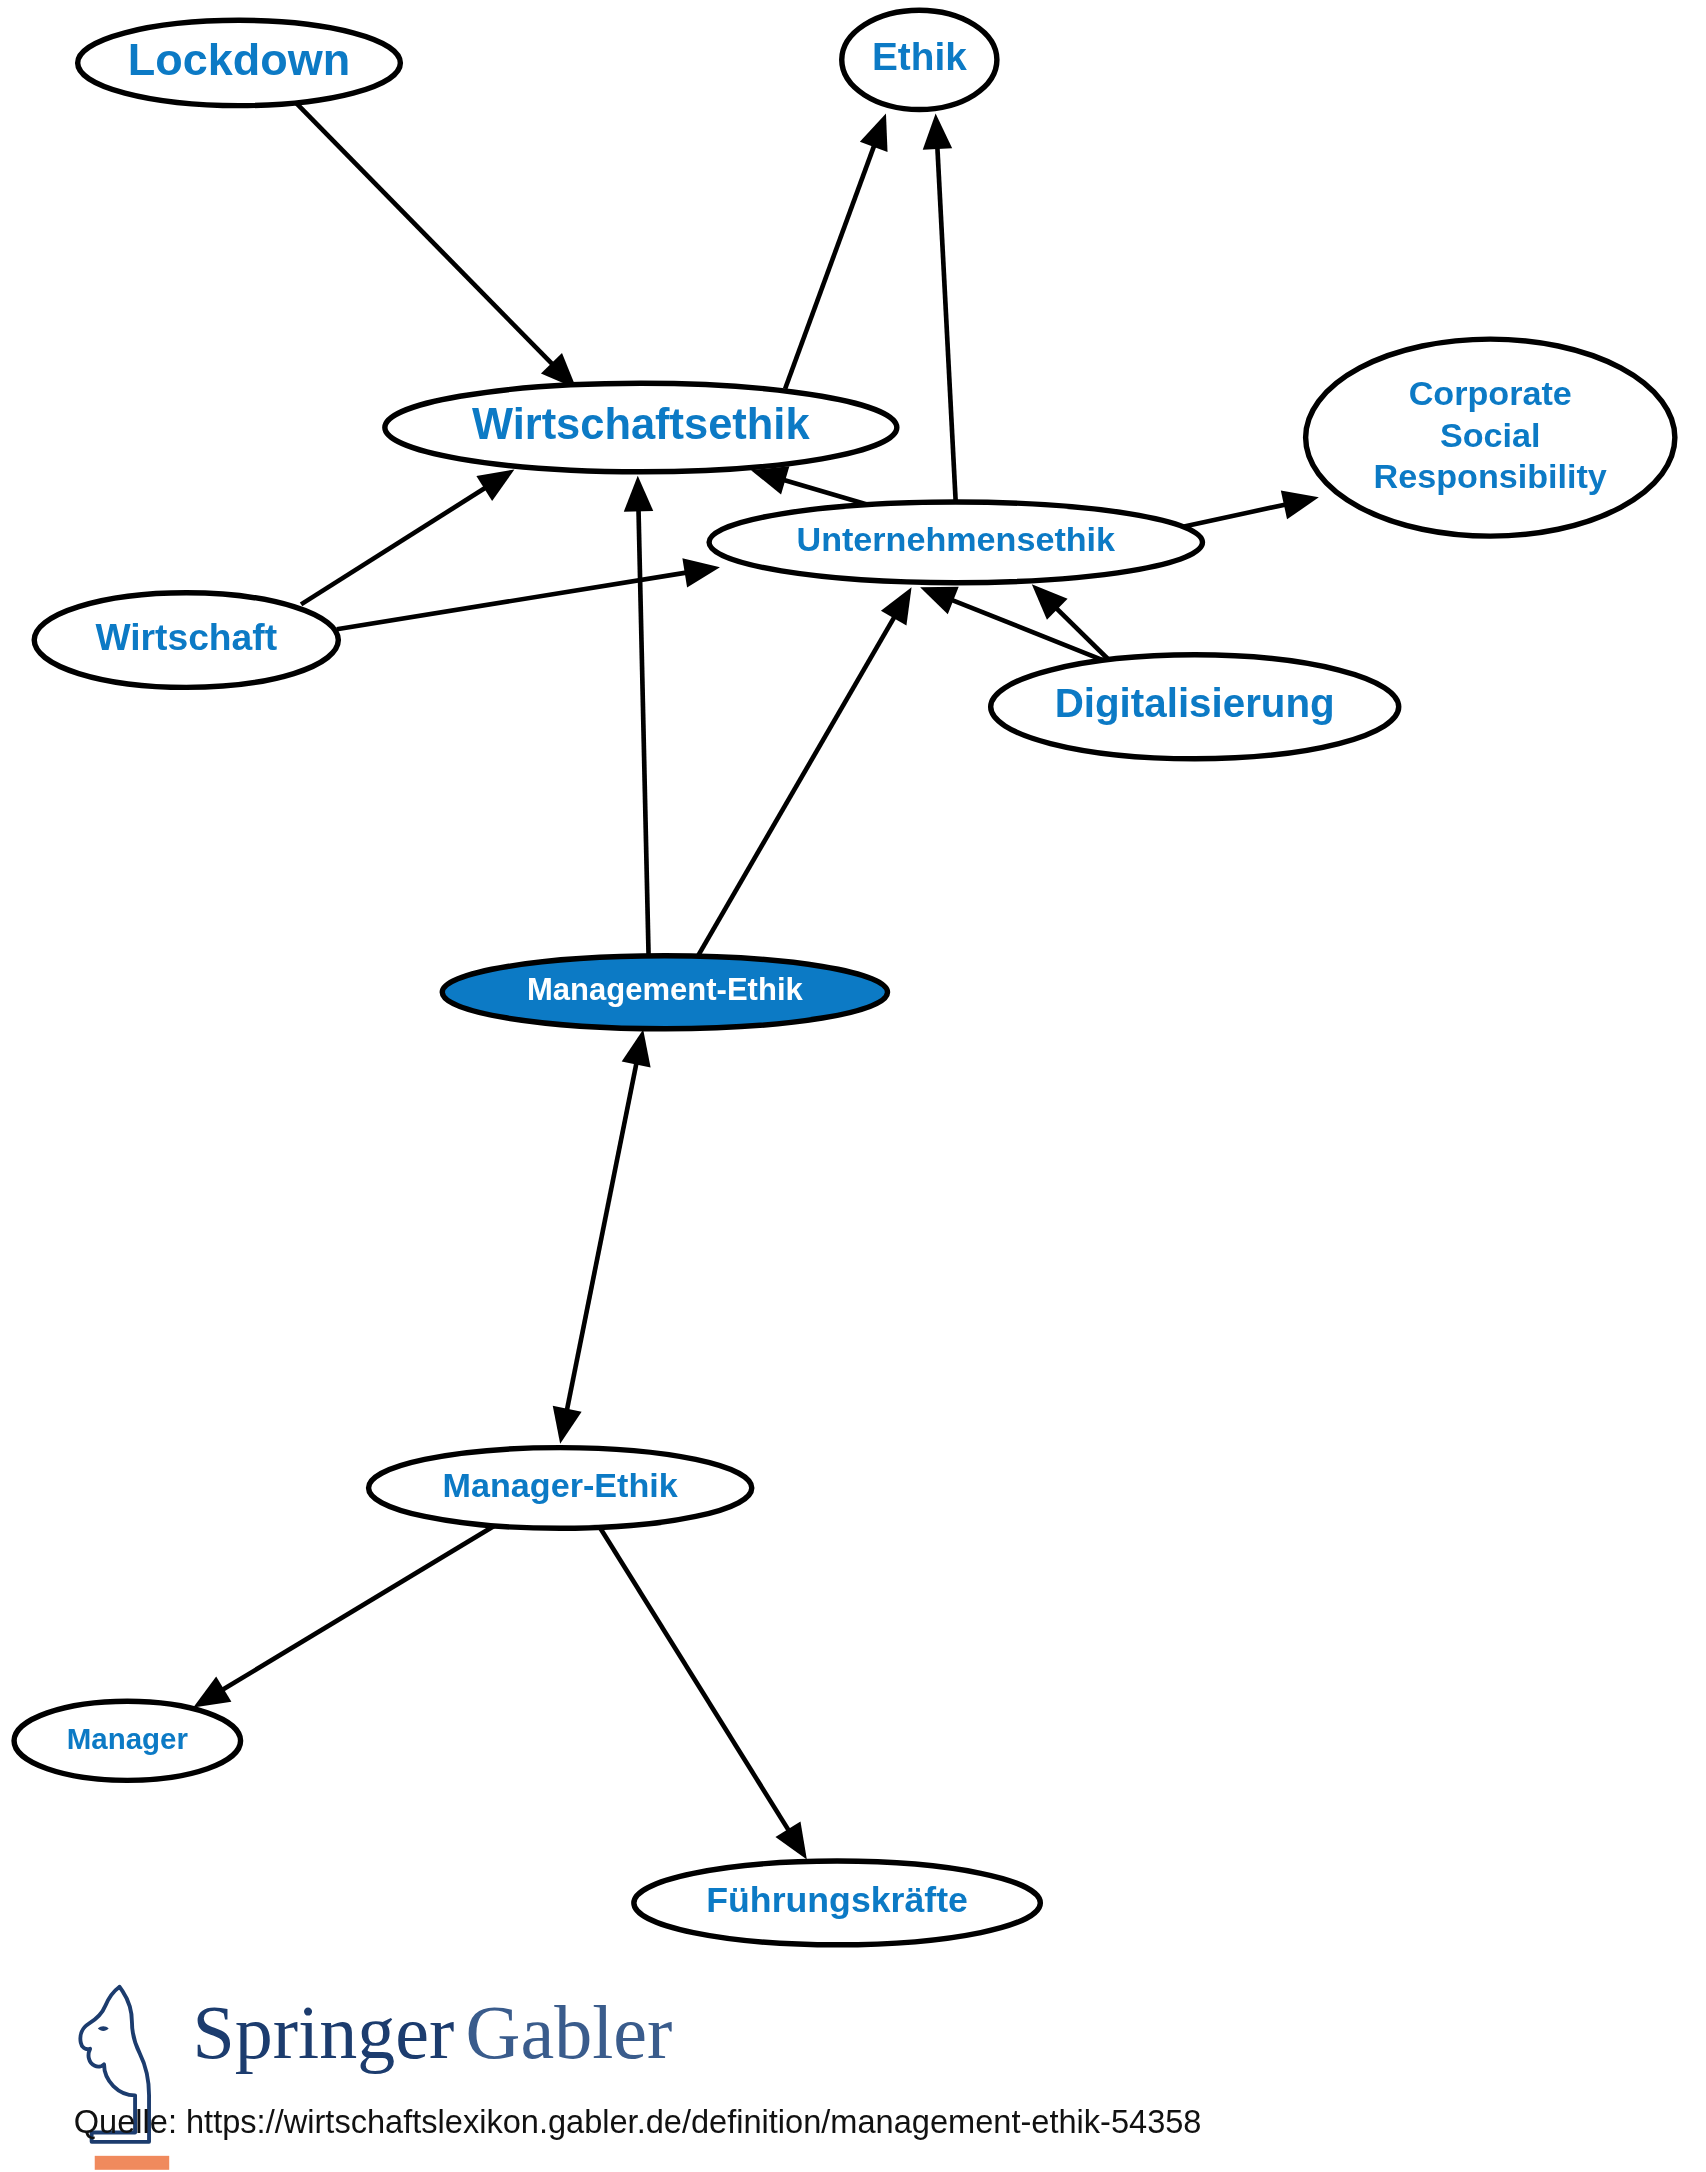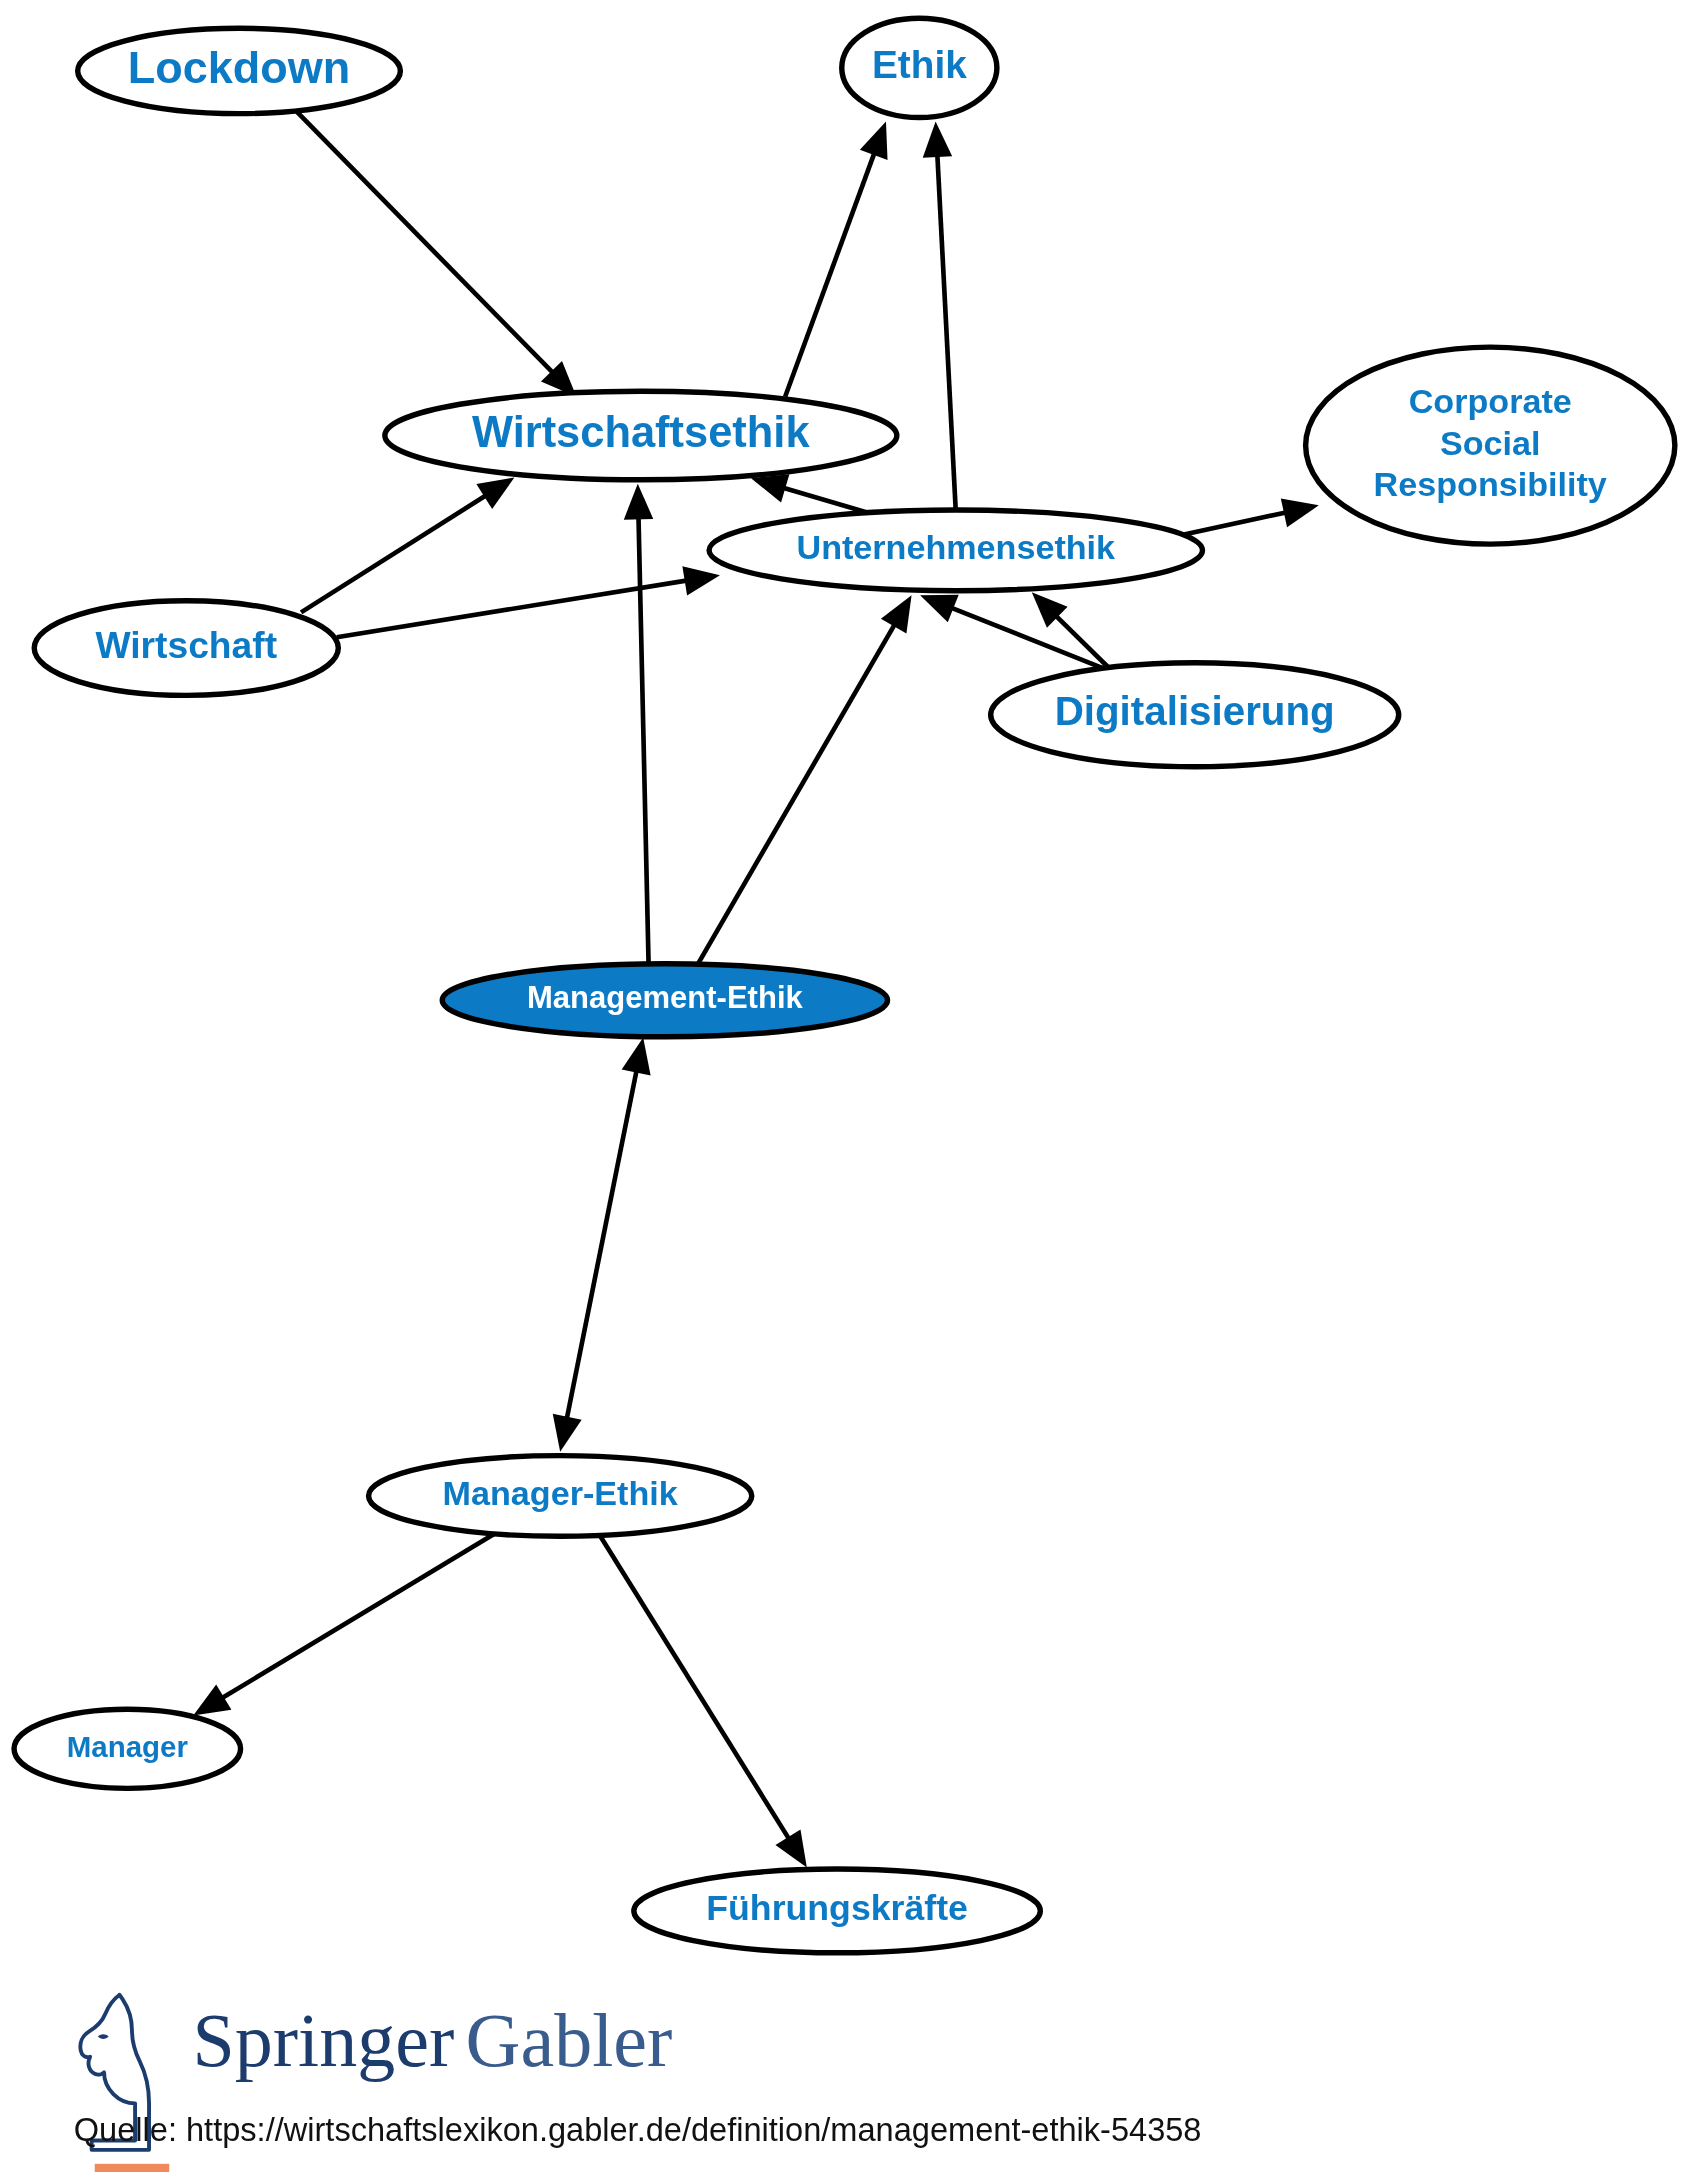--- a/index.html
+++ b/index.html
@@ -10,21 +10,21 @@
   }
   body {
     width: 1706px;
     height: 2172px;
     font-family: "Liberation Sans", sans-serif;
     position: relative;
     overflow: hidden;
   }
   #graph-root {
     position: absolute;
-    left: 0; top: 12px;
+    left: 0; top: 4px;
     width: 1706px;
     height: 1894px;
   }
   svg.graph-canvas {
     display: block;
     width: 1706px;
     height: 2172px;
   }
   .node-ellipse {
     fill: #ffffff;

